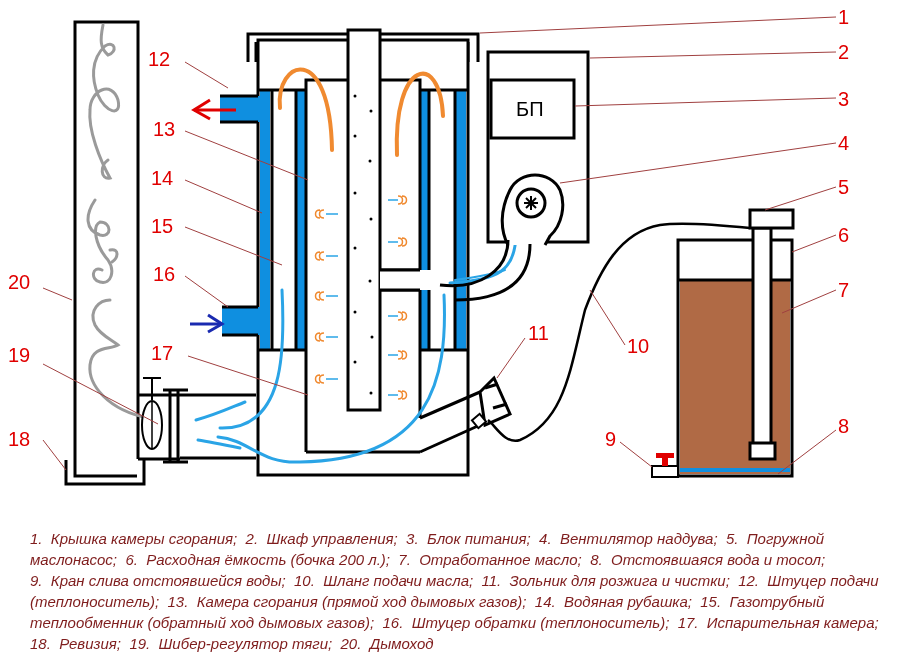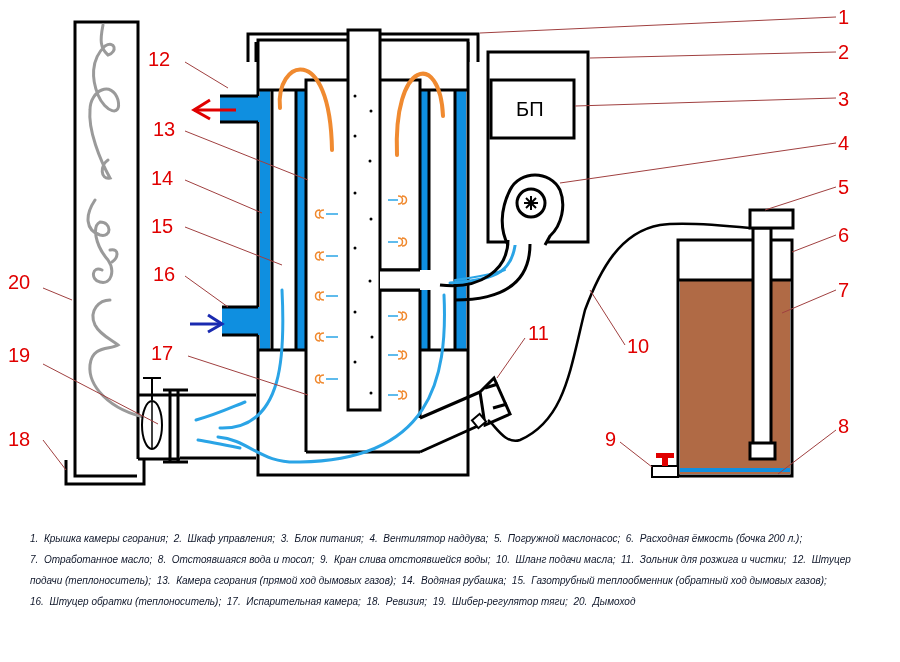--- a/index.html
+++ b/index.html
@@ -6,21 +6,21 @@
   body { width:900px; height:662px; position:relative; overflow:hidden; font-family:"Liberation Sans", sans-serif; }
   #diagram { position:absolute; left:0; top:0; width:900px; height:520px; }
   .num { font-family:"Liberation Sans", sans-serif; font-size:20px; fill:#e00000; }
   .leader { stroke:#a04040; stroke-width:1; fill:none; }
   .blk { stroke:#000; stroke-width:4; fill:none; }
   .water { fill:#0f8fe0; }
   .flame { stroke:#f08a30; stroke-width:4; fill:none; stroke-linecap:round; }
   .gas { stroke:#2aa4e6; stroke-width:3; fill:none; stroke-linecap:round; }
   .smoke { stroke:#9a9a9a; stroke-width:3; fill:none; stroke-linecap:round; }
   .bp { font-family:"Liberation Sans", sans-serif; font-size:20px; fill:#000; }
-  #caption { position:absolute; left:30px; top:528px; width:850px; font-family:"Liberation Sans", sans-serif; font-style:italic; font-size:10px; line-height:21px; color:#0f172a; }
+  #caption { position:absolute; left:30px; top:528px; width:850px; font-family:"Liberation Sans", sans-serif; font-style:italic; font-size:15px; line-height:21px; color:#7f1d1d; }
 </style>
 </head>
 <body>
 
 <svg id="diagram" viewBox="0 0 900 520" xmlns="http://www.w3.org/2000/svg">
 
   <g>
     <polyline class="blk" points="138,459 138,22 75,22 75,476 137,476" style="stroke-width:3"></polyline>
     <polyline class="blk" points="138,395 180,395" style="stroke-width:3"></polyline>
     <polyline class="blk" points="138,459 180,459" style="stroke-width:3"></polyline>

